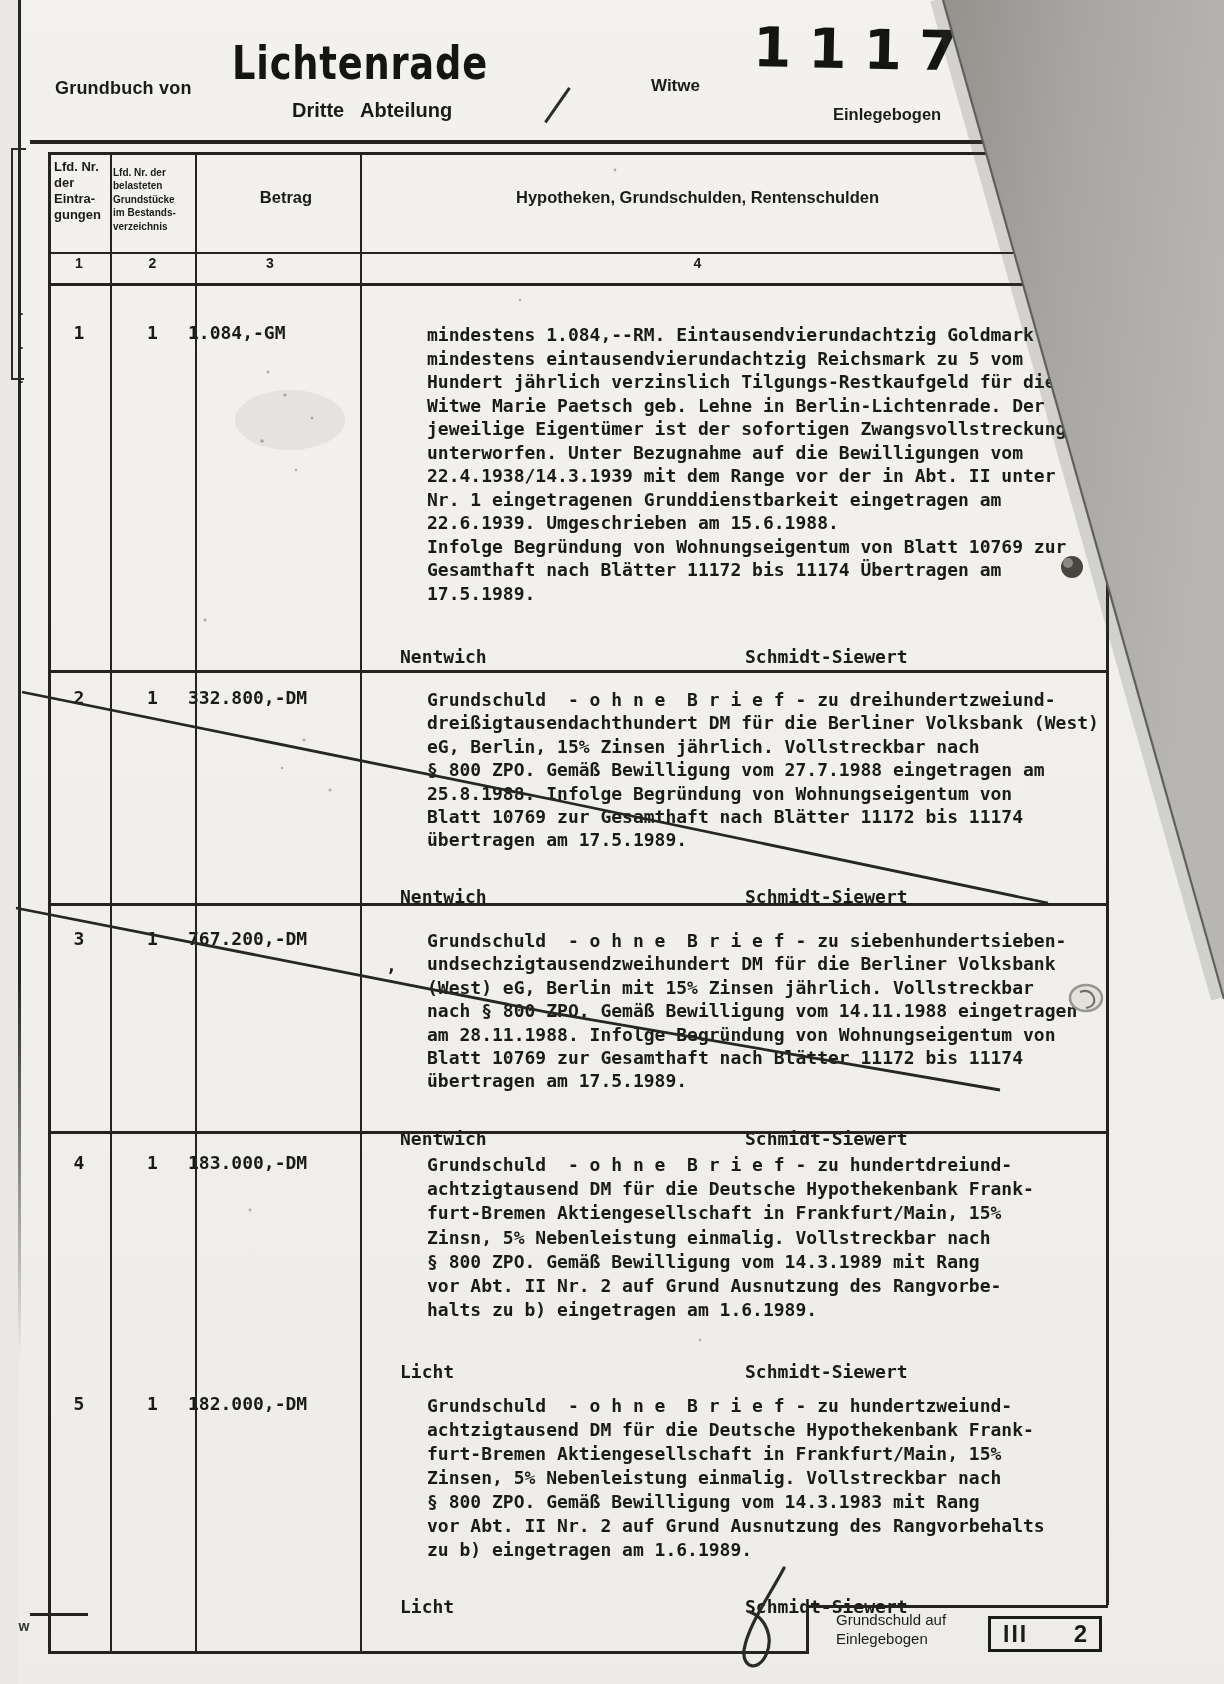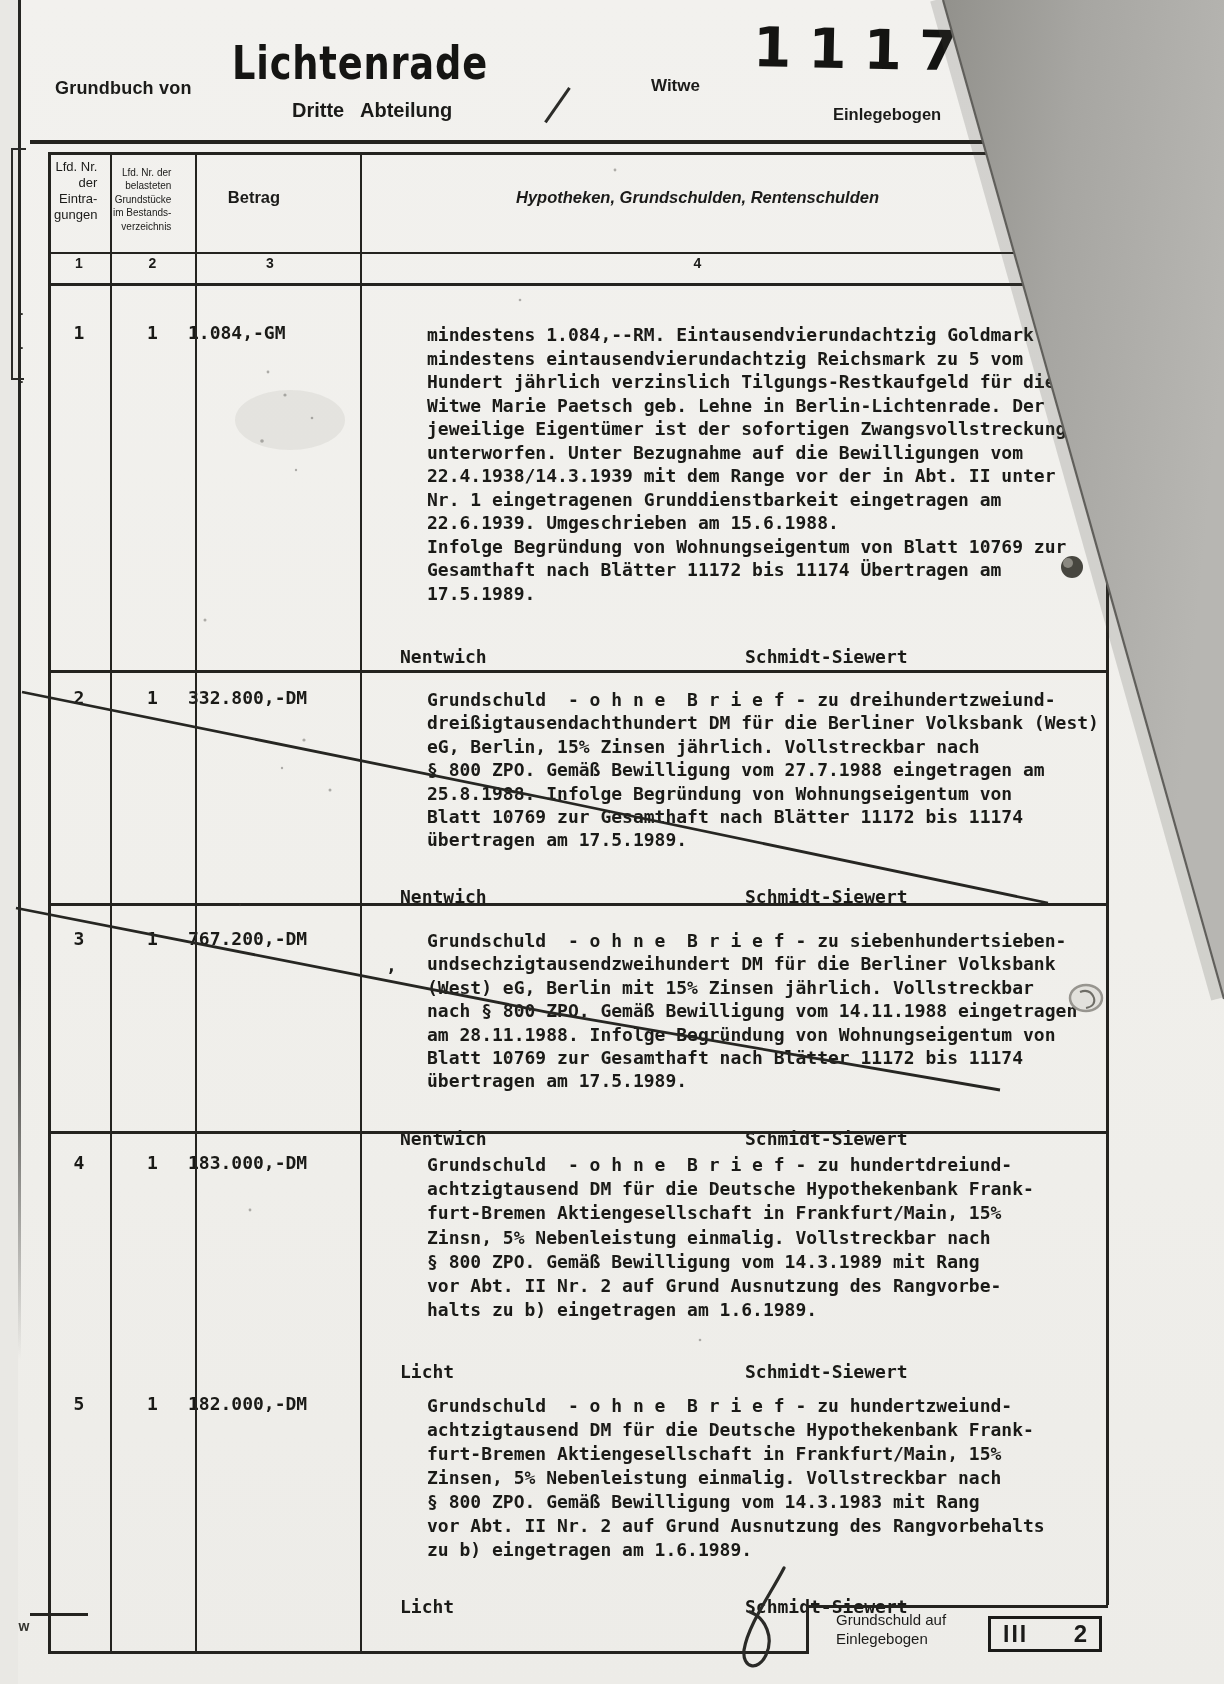--- a/index.html
+++ b/index.html
@@ -4,41 +4,41 @@
 <style>
   html,body{margin:0;padding:0;background:#cfcecb;}
   #page{position:relative;width:1224px;height:1684px;overflow:hidden;
         background:linear-gradient(180deg,#f2f1ee 0%,#f0efeb 55%,#edece8 100%);
         font-family:"Liberation Sans",sans-serif;color:#1b1b19;}
   .abs{position:absolute;}
   .hl{position:absolute;background:#24231f;}
   .vl{position:absolute;background:#24231f;}
   .mono{font-family:"DejaVu Sans Mono",monospace;font-weight:700;color:#1a1a17;}
   .typed{font-size:18px;line-height:23.5px;white-space:pre;}
-  .caption{white-space:pre-line;font-weight:400;text-align:right;}
+  .caption{white-space:pre-line;font-weight:700;}
   .center{text-align:center;}
   
   #edge-strip{left:0;top:0;width:18px;height:1684px;background:#e9e8e4;}
   #binding-line{left:18px;top:0;width:2.5px;height:1360px;
       background:linear-gradient(#252522 0 72%,rgba(37,37,34,0) 100%);}
   
   #grundbuch-label{left:55px;top:78px;font-size:18px;font-weight:700;letter-spacing:.2px;}
   #place-stamp{left:232px;top:36px;font-size:46px;font-weight:800;letter-spacing:1px;
       transform:scaleX(.8);transform-origin:left top;font-family:"DejaVu Sans",sans-serif;color:#151513;}
   #section-line{left:292px;top:99px;font-size:20px;font-weight:700;word-spacing:11px;}
   #blatt-label{left:651px;top:76px;font-size:17px;font-weight:600;}
   #blatt-number{left:753px;top:18px;font-size:55px;font-weight:700;letter-spacing:17px;
       transform:rotate(1.2deg);font-family:"DejaVu Sans",sans-serif;color:#141412;}
   #einlegebogen-label{left:833px;top:105px;font-size:16.5px;font-weight:700;}
   #pen-slash{left:556px;top:84px;width:2.5px;height:42px;background:#2c2c29;transform:rotate(35deg);}
   
   #col1-caption{left:54px;top:159px;font-size:13px;line-height:16px;}
   #col2-caption{left:113px;top:166px;font-size:10px;line-height:13.4px;}
-  #col3-caption{left:174px;top:188px;width:160px;font-size:16.5px;font-weight:700;}
-  #col4-caption{left:360px;top:188px;width:675px;font-size:16.5px;font-weight:700;font-style:italic;}
+  #col3-caption{left:206px;top:188px;width:160px;font-size:16.5px;font-weight:700;}
+  #col4-caption{left:360px;top:188px;width:675px;font-size:16.5px;font-weight:700;}
   .colnum{top:255px;font-size:14px;font-weight:700;text-align:center;position:absolute;}
   
   .e-nr{position:absolute;left:48px;width:62px;text-align:center;font-size:18px;}
   .e-pnr{position:absolute;left:110px;width:85px;text-align:center;font-size:18px;}
   .e-amount{position:absolute;left:188px;width:157px;text-align:left;font-size:18px;}
   .e-text{position:absolute;left:398px;margin-left:29px;}
   .e-sig{position:absolute;font-size:18px;margin-top:8px;}
   .e-premark{position:absolute;font-size:18px;}
   
   #continuation-label{left:836px;top:1610px;font-size:15px;line-height:19px;white-space:pre-line;}

